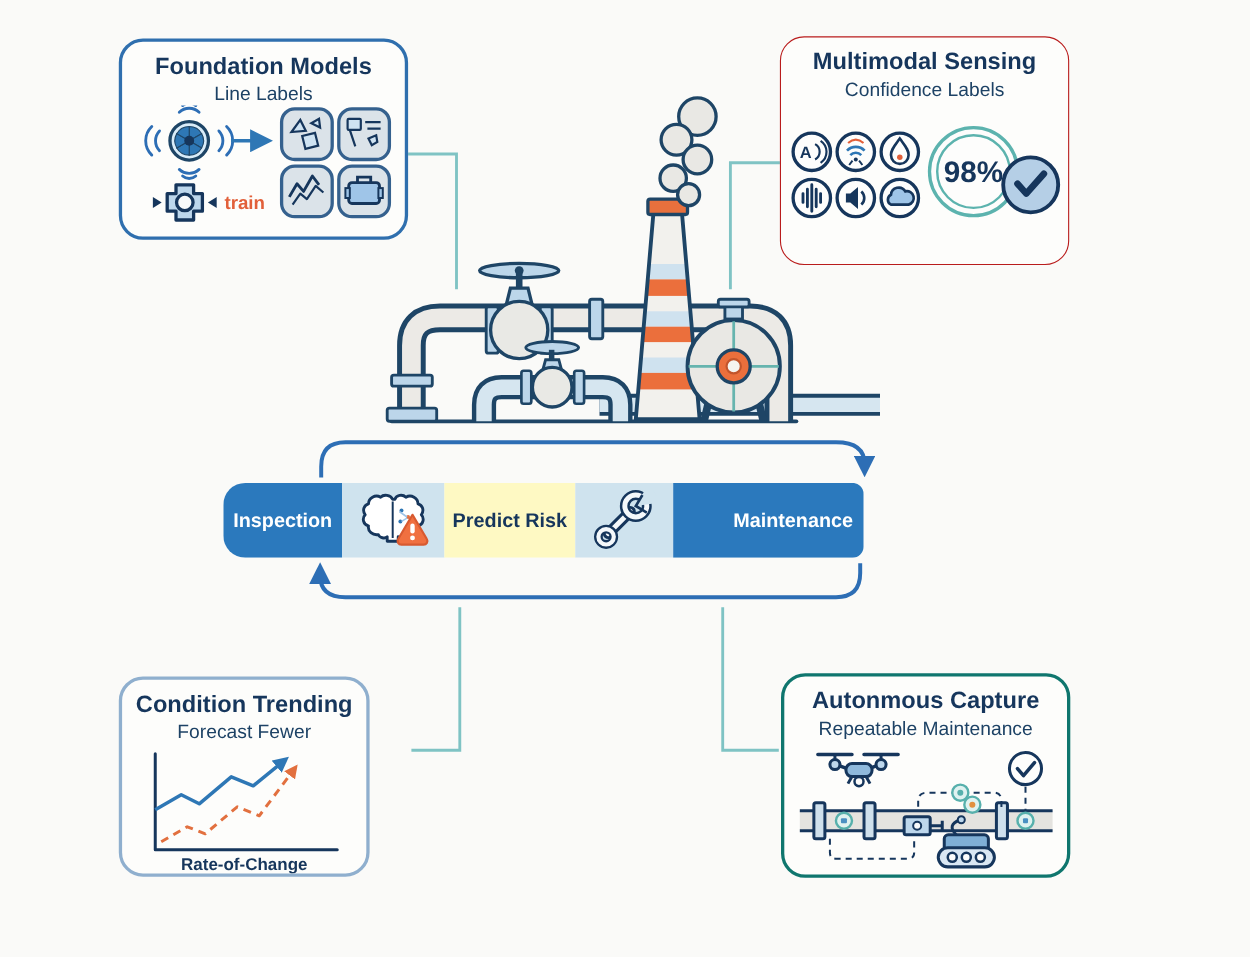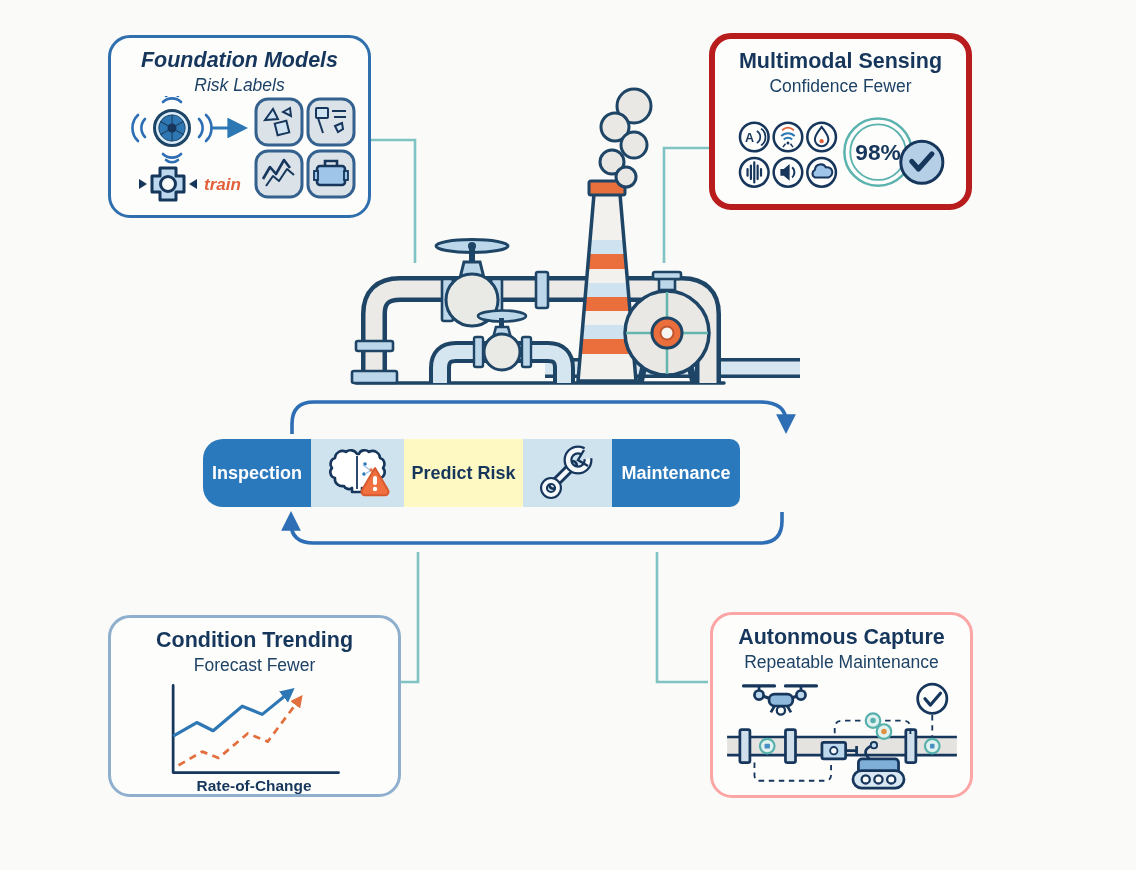--- a/index.html
+++ b/index.html
@@ -1,34 +1,34 @@
 <!DOCTYPE html>
 <html><head>
 <meta charset="utf-8">
 <style>
   html,body{margin:0;padding:0;background:#fafaf8;}
   .canvas{position:relative;width:1136px;height:870px;background:#fafaf8;overflow:hidden;
           font-family:"Liberation Sans",sans-serif;}
   .layer{position:absolute;left:0;top:0;}
   .box{position:absolute;background:#fdfdfb;border-radius:22px;box-sizing:border-box;
        display:flex;flex-direction:column;align-items:center;}
-  #box-foundation{left:108px;top:35px;width:263px;height:183px;border:3.5px solid #2f6fae;font-style:italic;}
-  #box-multimodal{left:709px;top:33px;width:263px;height:177px;border:6px solid #b91c1c;}
-  #box-trending{left:108px;top:615px;width:293px;height:182px;border:3px solid #8fafce;}
-  #box-capture{left:710px;top:612px;width:263px;height:186px;border:3px solid #fca5a5;}
+  #box-foundation{left:108px;top:35px;width:263px;height:183px;border:3.5px solid #2f6fae;}
+  #box-multimodal{left:709px;top:33px;width:263px;height:208px;border:1px solid #b91c1c;}
+  #box-trending{left:108px;top:615px;width:228px;height:182px;border:3px solid #8fafce;}
+  #box-capture{left:710px;top:612px;width:263px;height:186px;border:3px solid #0f766e;}
   .box-title{margin-top:11px;font-size:21.5px;font-weight:700;color:#16365c;line-height:1.1;text-align:center;}
   .box-sub{font-size:17.5px;font-weight:500;color:#1d4265;text-align:center;margin-top:2px;}
   .box svg{display:block;}
   #flow-bar{position:absolute;left:203px;top:439px;width:674px;height:68px;display:flex;
             border-radius:20px;overflow:hidden;}
   .seg{display:flex;align-items:center;justify-content:center;font-weight:700;font-size:18px;flex:0 0 auto;}
   .seg.solid{background:#2b79bd;color:#ffffff;}
   .seg.light{background:#fef9c3;color:#16365c;}
   .seg.iconbg{background:#cfe3ee;}
-  .seg.rounded-right{border-radius:0 10px 10px 0;}
+  .seg.rounded-right{border-radius:0 10px 10px 0;padding-left:45px;}
 </style>
 </head>
 <body>
 
 <div class="canvas">
 
   <svg class="layer" width="1136" height="870" viewBox="0 0 1136 870">
     <defs>
       <marker id="mLoop" viewBox="0 0 10 10" refX="7" refY="5" markerWidth="5.5" markerHeight="5.5" orient="auto">
         <path d="M0 0 L10 5 L0 10 z" fill="#2d6eb5"></path>
@@ -123,21 +123,21 @@
         <circle cx="667" cy="333" r="42" fill="#e9e8e4" stroke="#1e4566" stroke-width="3.5"></circle>
         <path d="M626 333 H708 M667 292 V374" stroke="#66b4ae" stroke-width="2.5"></path>
         <circle cx="667" cy="333" r="15" fill="#eb6f3c" stroke="#1e4566" stroke-width="3"></circle>
         <circle cx="667" cy="333" r="6.5" fill="#f5f4f0" stroke="#c2552c" stroke-width="2"></circle>
       </g>
     </g>
   </svg>
 
   <div class="box" id="box-foundation">
     <div class="box-title">Foundation Models</div>
-    <div class="box-sub">Risk Labels</div>
+    <div class="box-sub">Line Labels</div>
     <svg width="240" height="112" viewBox="0 0 240 112">
       <defs>
         <marker id="mArrB" viewBox="0 0 10 10" refX="8" refY="5" markerWidth="6.5" markerHeight="6.5" orient="auto">
           <path d="M0 0 L10 5 L0 10 z" fill="#2e77b5"></path>
         </marker>
       </defs>
 
       <g transform="translate(52,32)">
         <g stroke="#2d6eb5" stroke-width="2.6" fill="none" stroke-linecap="round">
           <path d="M-27 -9 a13 13 0 0 0 0 18"></path>
@@ -196,21 +196,21 @@
         <circle r="7.5" fill="#f7f9fa" stroke="#16365c" stroke-width="3"></circle>
         <path d="M-21 0 l-8 -5 v10 z" fill="#16365c"></path>
         <path d="M21 0 l8 -5 v10 z" fill="#16365c"></path>
       </g>
       <text x="84" y="94" font-size="17" font-weight="600" fill="#e2603a">train</text>
     </svg>
   </div>
 
   <div class="box" id="box-multimodal">
     <div class="box-title">Multimodal Sensing</div>
-    <div class="box-sub">Confidence Fewer</div>
+    <div class="box-sub">Confidence Labels</div>
     <svg width="252" height="118" viewBox="0 0 252 118" style="margin-top:8px">
       <g>
 
         <g>
           <circle cx="23" cy="38" r="17" fill="#fdfdfc" stroke="#16365c" stroke-width="3"></circle>
           <text x="12" y="44" font-size="15" font-weight="700" fill="#16365c">A</text>
           <path d="M26 31 a8 8 0 0 1 0 14 M31 28 a12 12 0 0 1 0 20" fill="none" stroke="#16365c" stroke-width="2"></path>
         </g>
 
         <g>

